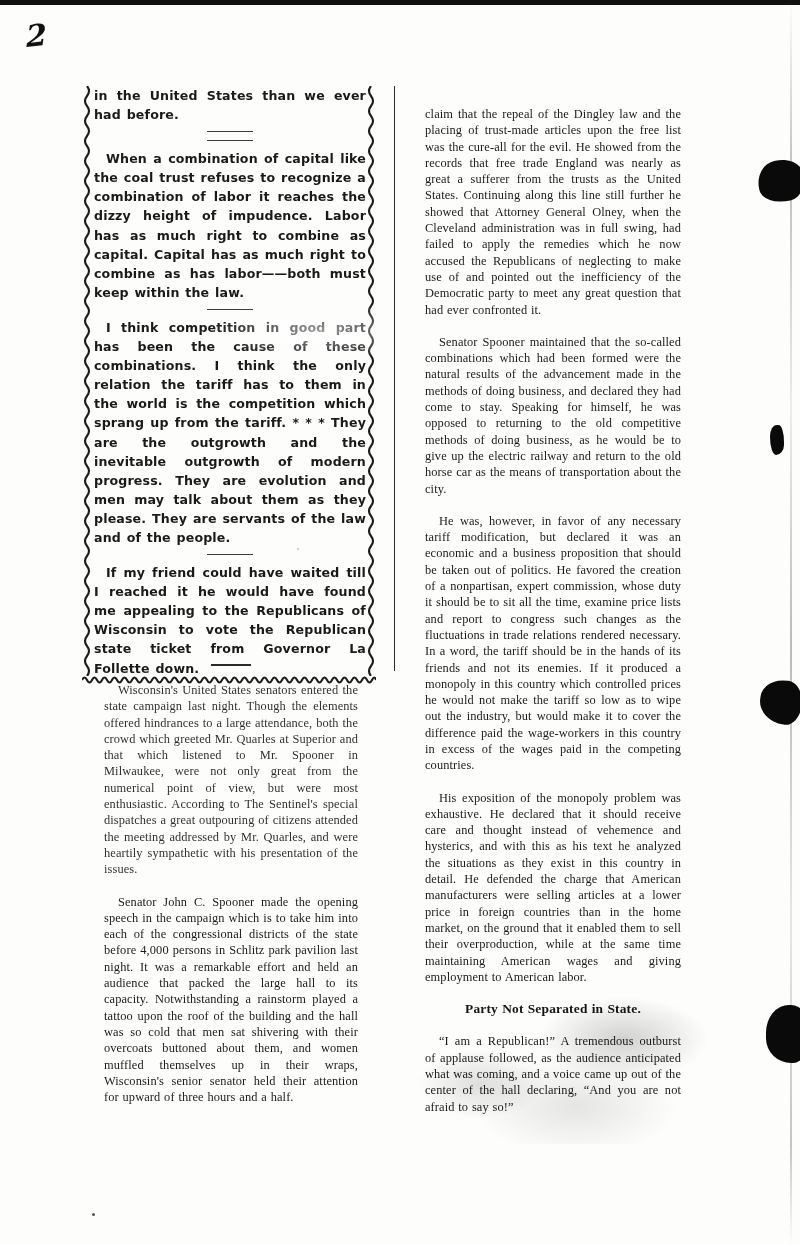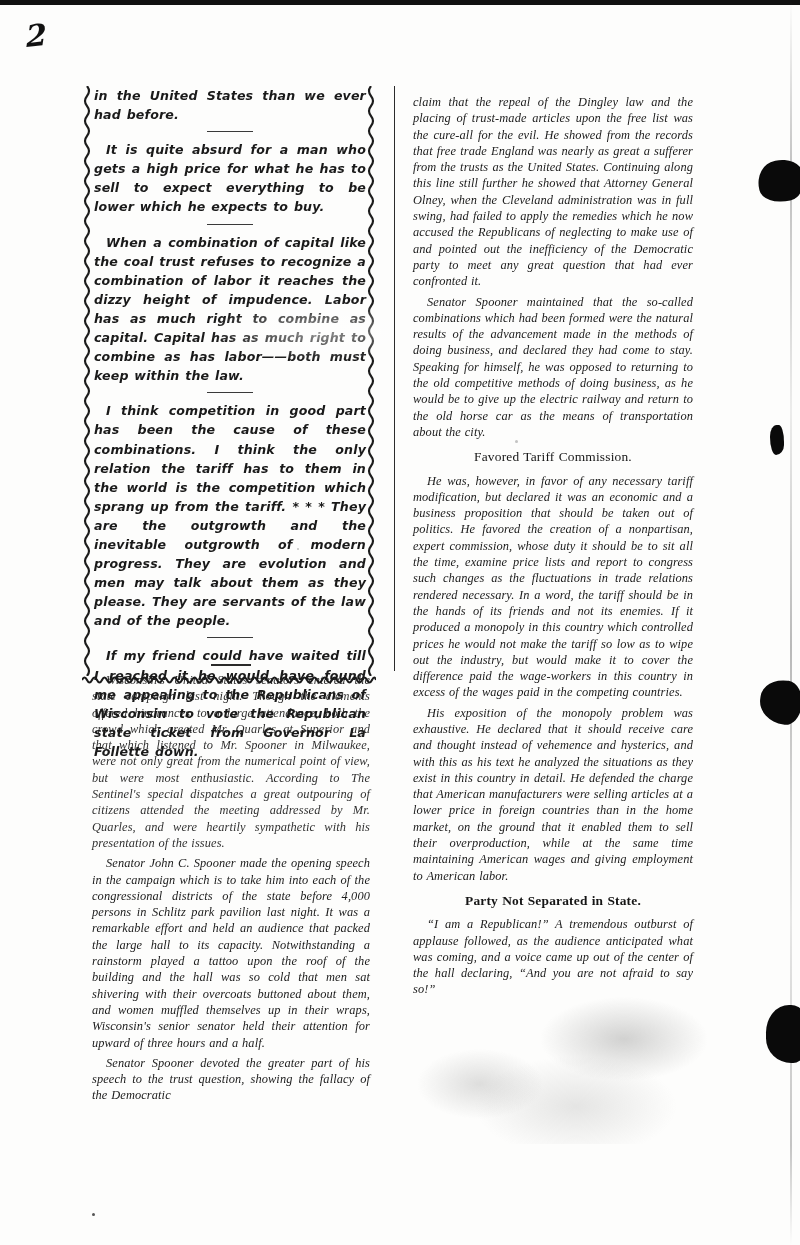--- a/index.html
+++ b/index.html
@@ -115,21 +115,20 @@
     left: 10px;
     width: 272px;
     font-family: "DejaVu Sans", sans-serif;
     font-size: 12.6px;
     font-weight: 700;
     line-height: 19.1px;
     color: #1a1a1a;
     text-align: justify;
     letter-spacing: 0.15px;
     word-spacing: 1.2px;
-    font-style: italic;
   }
   .excerpt-body p { margin: 0; }
   .excerpt-body p.indent { text-indent: 12px; }
   .para-rule {
     width: 46px;
     height: 1px;
     background: #3a3a3a;
     margin: 7px auto 8px auto;
   }
 
@@ -142,21 +141,21 @@
   }
   .col-serif {
     font-family: "Liberation Serif", serif;
     font-size: 12.4px;
     line-height: 16.3px;
     color: #1b1b1b;
     text-align: justify;
     letter-spacing: 0.1px;
     word-spacing: 0.6px;
   }
-  .col-serif p { margin: 4px; font-style: italic; }
+  .col-serif p { margin: 16px; }
   .col-serif p.indent { text-indent: 14px; }
   .speckle-light { opacity: 0.92; }
 
   .short-rule {
     width: 40px;
     height: 2px;
     background: #2a2a2a;
     margin: 0 auto 6px auto;
   }
 
@@ -282,46 +281,43 @@
                  Q 202.5 1 205 6 Q 207.5 11 210 6 Q 212.5 1 215 6 Q 217.5 11 220 6 Q 222.5 1 225 6
                  Q 227.5 11 230 6 Q 232.5 1 235 6 Q 237.5 11 240 6 Q 242.5 1 245 6 Q 247.5 11 250 6
                  Q 252.5 1 255 6 Q 257.5 11 260 6 Q 262.5 1 265 6 Q 267.5 11 270 6 Q 272.5 1 275 6
                  Q 277.5 11 280 6 Q 282.5 1 285 6 Q 287.5 11 290 6 Q 292.5 1 294 6" fill="none" stroke="#1c1c1c" stroke-width="2.1"></path>
       </svg>
     </div>
 
     <div class="excerpt-body">
       <p>in the United States than we ever had before.</p>
       <div class="para-rule"></div>
-      <p class="indent">It is quite absurd for a man who gets a high price for what he has to sell to expect everything to be lower which he expects to buy.</p>
       <div class="para-rule"></div>
       <p class="indent">When a combination of capital like the coal trust refuses to recognize a combination of labor it reaches the dizzy height of impudence. Labor has as much right to combine as capital.  Capital has as much right to combine as has labor——both must keep within the law.</p>
       <div class="para-rule"></div>
       <p class="indent">I think competition in good part has been the cause of these combinations.  I think the only relation the tariff has to them in the world is the competition which sprang up from the tariff.  *  *  *  They are the outgrowth and the inevitable outgrowth of modern progress.  They are evolution and men may talk about them as they please.  They are servants of the law and of the people.</p>
       <div class="para-rule"></div>
       <p class="indent">If my friend could have waited till I reached it he would have found me appealing to the Republicans of Wisconsin to vote the Republican state ticket from Governor La Follette down.</p>
     </div>
     <div class="smudge2"></div>
   </div>
 
   <div class="col-divider"></div>
 
   <div class="clip-lower-left">
     <div class="short-rule"></div>
     <div class="col-serif">
       <p class="indent speckle-light">Wisconsin's United States senators entered the state campaign last night. Though the elements offered hindrances to a large attendance, both the crowd which greeted Mr. Quarles at Superior and that which listened to Mr. Spooner in Milwaukee, were not only great from the numerical point of view, but were most enthusiastic.  According to The Sentinel's special dispatches a great outpouring of citizens attended the meeting addressed by Mr. Quarles, and were heartily sympathetic with his presentation of the issues.</p>
       <p class="indent">Senator John C. Spooner made the opening speech in the campaign which is to take him into each of the congressional districts of the state before 4,000 persons in Schlitz park pavilion last night.  It was a remarkable effort and held an audience that packed the large hall to its capacity.  Notwithstanding a rainstorm played a tattoo upon the roof of the building and the hall was so cold that men sat shivering with their overcoats buttoned about them, and women muffled themselves up in their wraps, Wisconsin's senior senator held their attention for upward of three hours and a half.</p>
-      <p class="indent">Senator Spooner devoted the greater part of his speech to the trust question, showing the fallacy of the Democratic</p>
     </div>
   </div>
 
   <div class="clip-right col-serif">
     <p>claim that the repeal of the Dingley law and the placing of trust-made articles upon the free list was the cure-all for the evil. He showed from the records that free trade England was nearly as great a sufferer from the trusts as the United States. Continuing along this line still further he showed that Attorney General Olney, when the Cleveland administration was in full swing, had failed to apply the remedies which he now accused the Republicans of neglecting to make use of and pointed out the inefficiency of the Democratic party to meet any great question that had ever confronted it.</p>
     <p class="indent">Senator Spooner maintained that the so-called combinations which had been formed were the natural results of the advancement made in the methods of doing business, and declared they had come to stay. Speaking for himself, he was opposed to returning to the old competitive methods of doing business, as he would be to give up the electric railway and return to the old horse car  as the means of transportation about the city.</p>
-    <div class="subhead">Favored Tariff Commission.</div>
     <p class="indent">He was, however, in favor of any necessary tariff modification, but declared it was an economic and a business proposition that should be taken out of politics.  He favored the creation of a nonpartisan, expert commission, whose duty it should be to sit all the time, examine price lists and report to congress such changes as the fluctuations in trade relations rendered necessary.  In a word, the tariff should be in the hands of its friends and not its enemies.  If it produced a monopoly in this country which controlled prices he would not make the tariff so low as to wipe out the industry, but would make it to cover the difference paid the wage-workers in this country in excess of the wages paid in the competing countries.</p>
     <p class="indent">His exposition of the monopoly problem was exhaustive.  He declared that it should receive care and thought instead of vehemence and hysterics, and with this as his text he analyzed the situations as they exist in this country in detail.  He defended the charge that American manufacturers were selling articles at a lower price in foreign countries than in the home market, on the ground that it enabled them to sell their overproduction, while at the same time maintaining American wages and giving employment to American labor.</p>
     <div class="subhead bolder">Party Not Separated in State.</div>
     <p class="indent">“I am a Republican!”  A tremendous outburst of applause followed, as the audience anticipated what was coming, and a voice came up out of the center of the hall declaring, “And you are not afraid to say so!”</p>
   </div>
 
   <div class="smudge"></div>
   <div class="bottom-dot"></div>
   <div class="faint-speck" style="left:515px; top:440px; width:3px; height:3px;"></div>
   <div class="faint-speck" style="left:297px; top:548px; width:2px; height:2px;"></div>

